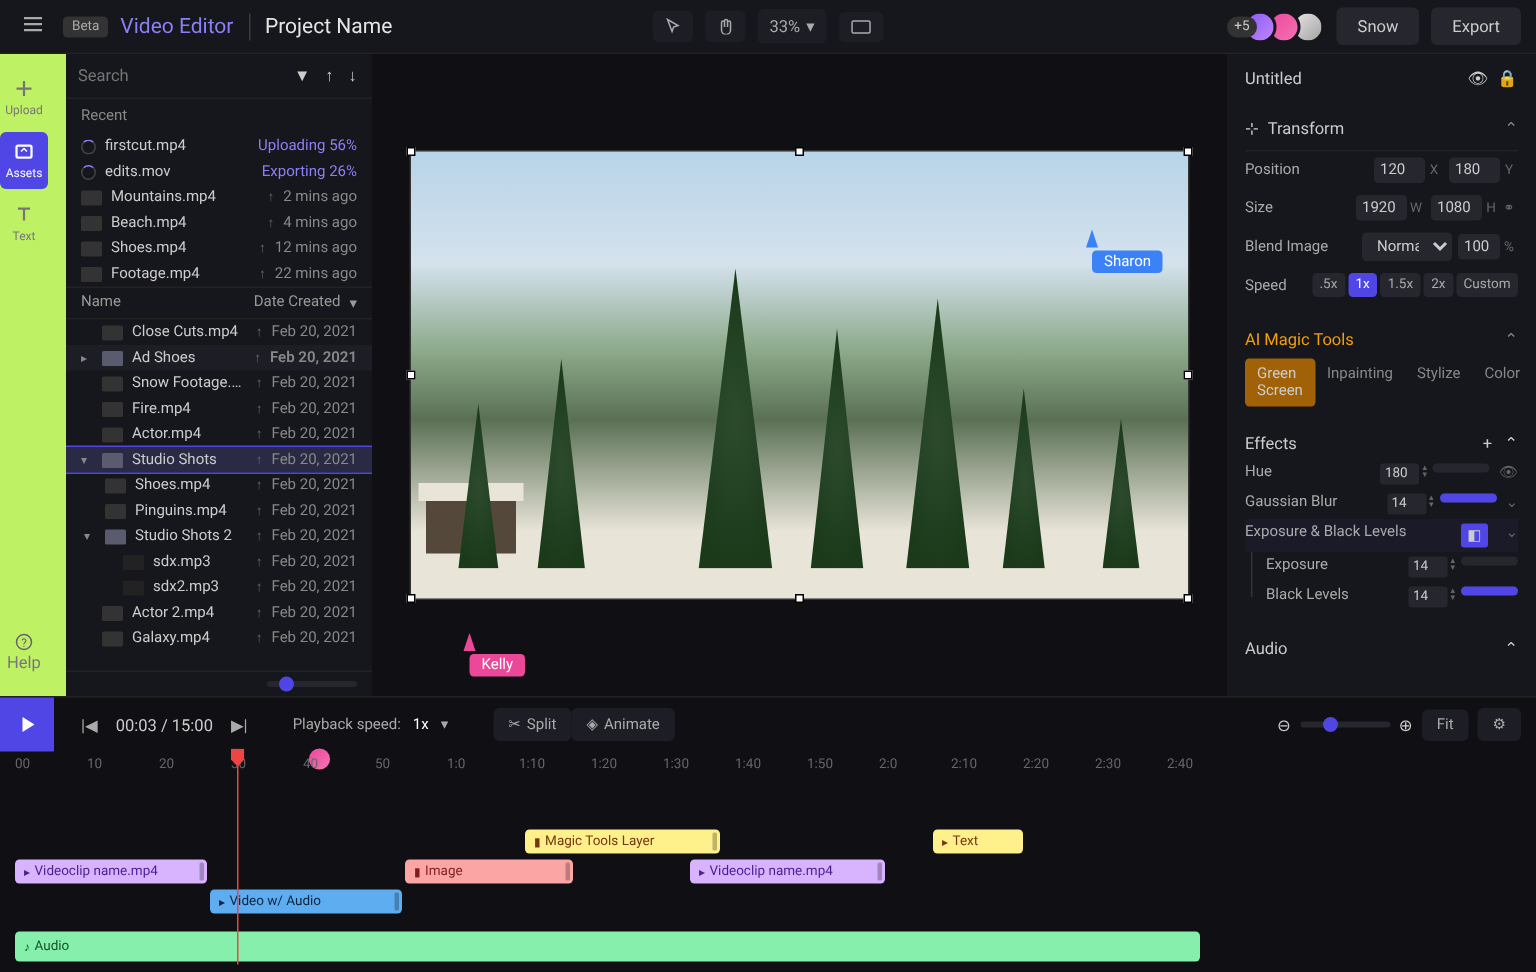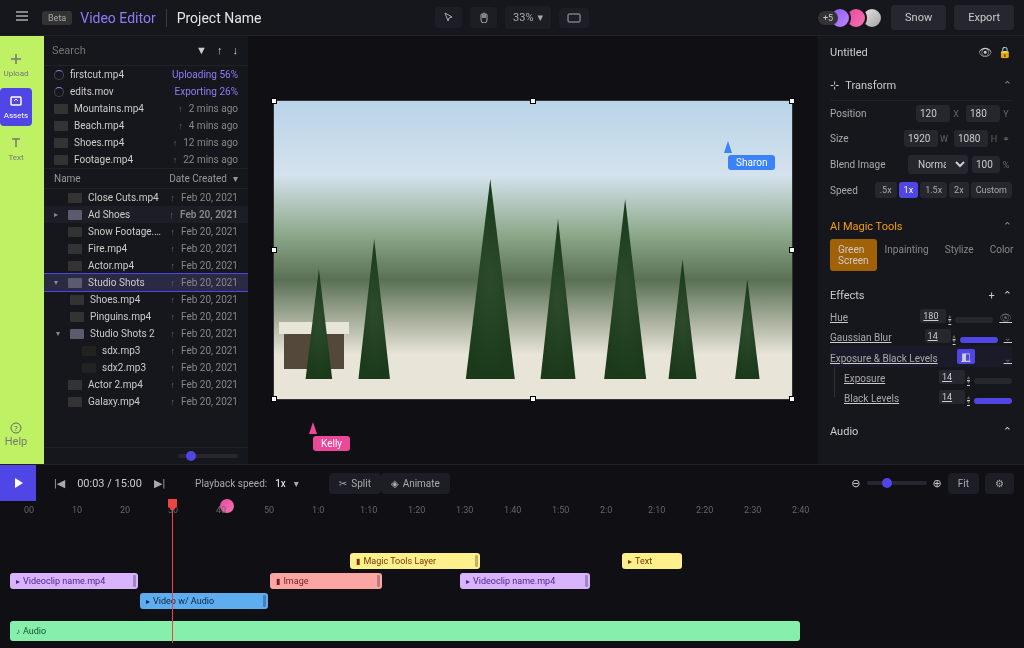--- a/index.html
+++ b/index.html
@@ -67,21 +67,21 @@
 .cabin{position:absolute;bottom:30px;left:10px;width:60px;height:35px;background:#54483a;}
 .cabin-roof{position:absolute;bottom:65px;left:5px;width:70px;height:12px;background:#e8e4d8;}
 .handle{position:absolute;width:6px;height:6px;background:#fff;border:1px solid #000;}
 .h-tl{top:-3px;left:-3px;}.h-tr{top:-3px;right:-3px;}
 .h-bl{bottom:-3px;left:-3px;}.h-br{bottom:-3px;right:-3px;}
 .h-tm{top:-3px;left:50%;margin-left:-3px;}.h-bm{bottom:-3px;left:50%;margin-left:-3px;}
 .h-ml{top:50%;left:-3px;margin-top:-3px;}.h-mr{top:50%;right:-3px;margin-top:-3px;}
 .cursor-user{position:absolute;}
 .cursor-ptr{width:0;height:0;border-left:4px solid transparent;border-right:4px solid transparent;border-bottom:12px solid;}
 .cursor-label{position:absolute;top:14px;left:4px;color:#fff;padding:2px 8px;border-radius:3px;font-size:10px;white-space:nowrap;}
-.cu-sharon{top:40px;right:60px;}
+.cu-sharon{top:52px;right:60px;}
 .cu-sharon .cursor-ptr{border-bottom-color:#3b82f6;}
 .cu-sharon .cursor-label{background:#3b82f6;}
 .cu-kelly{bottom:-35px;left:35px;}
 .cu-kelly .cursor-ptr{border-bottom-color:#ec4899;}
 .cu-kelly .cursor-label{background:#ec4899;}
 
 .right-panel{width:206px;background:#16161d;padding:10px 12px;overflow-y:auto;}
 .rp-header{display:flex;margin-bottom:12px;}
 .rp-title{flex:1;font-size:11px;color:#ccc;}
 .rp-header-icons{display:flex;gap:6px;}
@@ -96,48 +96,48 @@
 .speed-btn{background:#26262f;padding:3px 5px;font-size:9px;border-radius:3px;cursor:pointer;color:#aaa;}
 .speed-btn.active{background:#4f46e5;color:#fff;}
 .ai-section{margin-top:12px;}
 .ai-title{color:#f59e0b;font-size:11px;padding:6px 0;display:flex;}
 .ai-tabs{display:flex;gap:0;}
 .ai-tab{padding:5px 8px;font-size:10px;color:#888;cursor:pointer;}
 .ai-tab.active{background:#a16207;color:#ccc;border-radius:3px;}
 .effects-section{margin-top:14px;}
 .effects-head{display:flex;align-items:center;font-size:11px;padding:4px 0;}
 .effects-head .plus{margin-left:auto;cursor:pointer;margin-right:8px;}
-.effect-row{display:flex;align-items:flex-end;padding:3px 0;font-size:10px;text-decoration:underline;}
+.effect-row{display:flex;align-items:flex-start;padding:3px 0;font-size:10px;}
 .effect-name{flex:1;color:#aaa;}
 .effect-val{width:26px;background:#26262f;padding:2px 3px;font-size:9px;border-radius:2px;color:#ccc;}
 .effect-stepper{display:flex;flex-direction:column;margin-left:2px;margin-right:4px;}
 .effect-stepper span{font-size:6px;line-height:5px;color:#666;cursor:pointer;}
 .effect-slider{width:38px;height:6px;background:#26262f;border-radius:3px;position:relative;}
 .effect-slider-fill{height:100%;background:#4f46e5;border-radius:3px;}
 .effect-eye{color:#666;margin-left:6px;cursor:pointer;font-size:10px;}
-.effect-row.selected{background:#1a1a28;gap:17px;}
+.effect-row.selected{background:#1a1a28;}
 .effect-row.selected .effect-eye-box{background:#4f46e5;padding:2px 4px;border-radius:2px;}
 .sub-effect{padding-left:14px;position:relative;}
 .sub-effect::before{content:'';position:absolute;left:4px;top:0;bottom:50%;width:1px;background:#333;}
 .sub-line::before{bottom:0;}
 .audio-section{margin-top:14px;}
 
 .timeline-area{height:184px;background:#0f0f14;border-top:1px solid #222;}
 .timeline-controls{display:flex;align-items:center;height:36px;padding:0 0 0 0;}
 .play-btn{width:36px;height:36px;background:#4f46e5;border:none;display:flex;align-items:center;justify-content:center;cursor:pointer;}
 .play-btn svg{width:14px;height:14px;fill:#fff;}
 .tc-group{display:flex;align-items:center;gap:12px;margin-left:18px;}
 .tc-btn{color:#aaa;cursor:pointer;}
 .timecode{color:#ccc;font-size:11px;}
 .playback-speed{margin-left:30px;display:flex;align-items:center;gap:8px;color:#aaa;font-size:10px;}
 .tc-right{margin-left:auto;display:flex;align-items:center;gap:6px;margin-right:10px;}
 .action-btn{background:#1d1d26;border:none;color:#aaa;padding:5px 10px;border-radius:4px;cursor:pointer;font-size:10px;display:flex;align-items:center;gap:4px;}
 .zoom-slider{width:60px;height:4px;background:#26262f;border-radius:2px;position:relative;}
 .zoom-thumb{position:absolute;left:15px;top:-3px;width:10px;height:10px;background:#4f46e5;border-radius:50%;}
-.timeline-ruler{height:22px;position:relative;margin-left:24px;margin-right:10px;}
+.timeline-ruler{height:22px;position:relative;margin-left:10px;margin-right:10px;}
 .ruler-tick{position:absolute;top:4px;font-size:9px;color:#666;}
 .playhead{position:absolute;top:0;bottom:-120px;width:1px;background:#ef4444;z-index:10;}
 .playhead-head{position:absolute;top:-2px;left:-4px;width:9px;height:12px;background:#ef4444;clip-path:polygon(0 0,100% 0,100% 60%,50% 100%,0 60%);}
 .ruler-avatar{position:absolute;top:-2px;width:14px;height:14px;border-radius:50%;background:linear-gradient(135deg,#ec4899,#f472b6);}
 .timeline-tracks{padding:10px 10px 0;position:relative;}
 .track{height:16px;margin-bottom:4px;position:relative;}
 .clip{position:absolute;height:16px;border-radius:3px;font-size:9px;color:#000;padding:1px 6px;display:flex;align-items:center;overflow:hidden;}
 .clip-resize{position:absolute;right:2px;top:2px;bottom:2px;width:3px;background:rgba(0,0,0,0.25);border-radius:1px;}
 .clip-magic{background:#fef08a;color:#78350f;}
 .clip-image{background:#fca5a5;color:#7f1d1d;}
@@ -229,20 +229,21 @@
   <div class="assets-panel">
     <div class="search-row">
       <input class="search-input" placeholder="Search" style="">
       <div class="filter-icons">
         <span class="mini">▼</span>
         <span class="mini">↑</span>
         <span class="mini">↓</span>
         <span class="mini">⊕</span>
       </div>
     </div>
+    <div class="section-label">Recent</div>
     <div id="recent-list">
         <div class="file-row">
           <div class="spinner"></div>
           <span class="file-name">firstcut.mp4</span>
           <span class="file-status">Uploading 56%</span>
         </div>
         <div class="file-row">
           <div class="spinner"></div>
           <span class="file-name">edits.mov</span>
           <span class="file-status">Exporting 26%</span>

